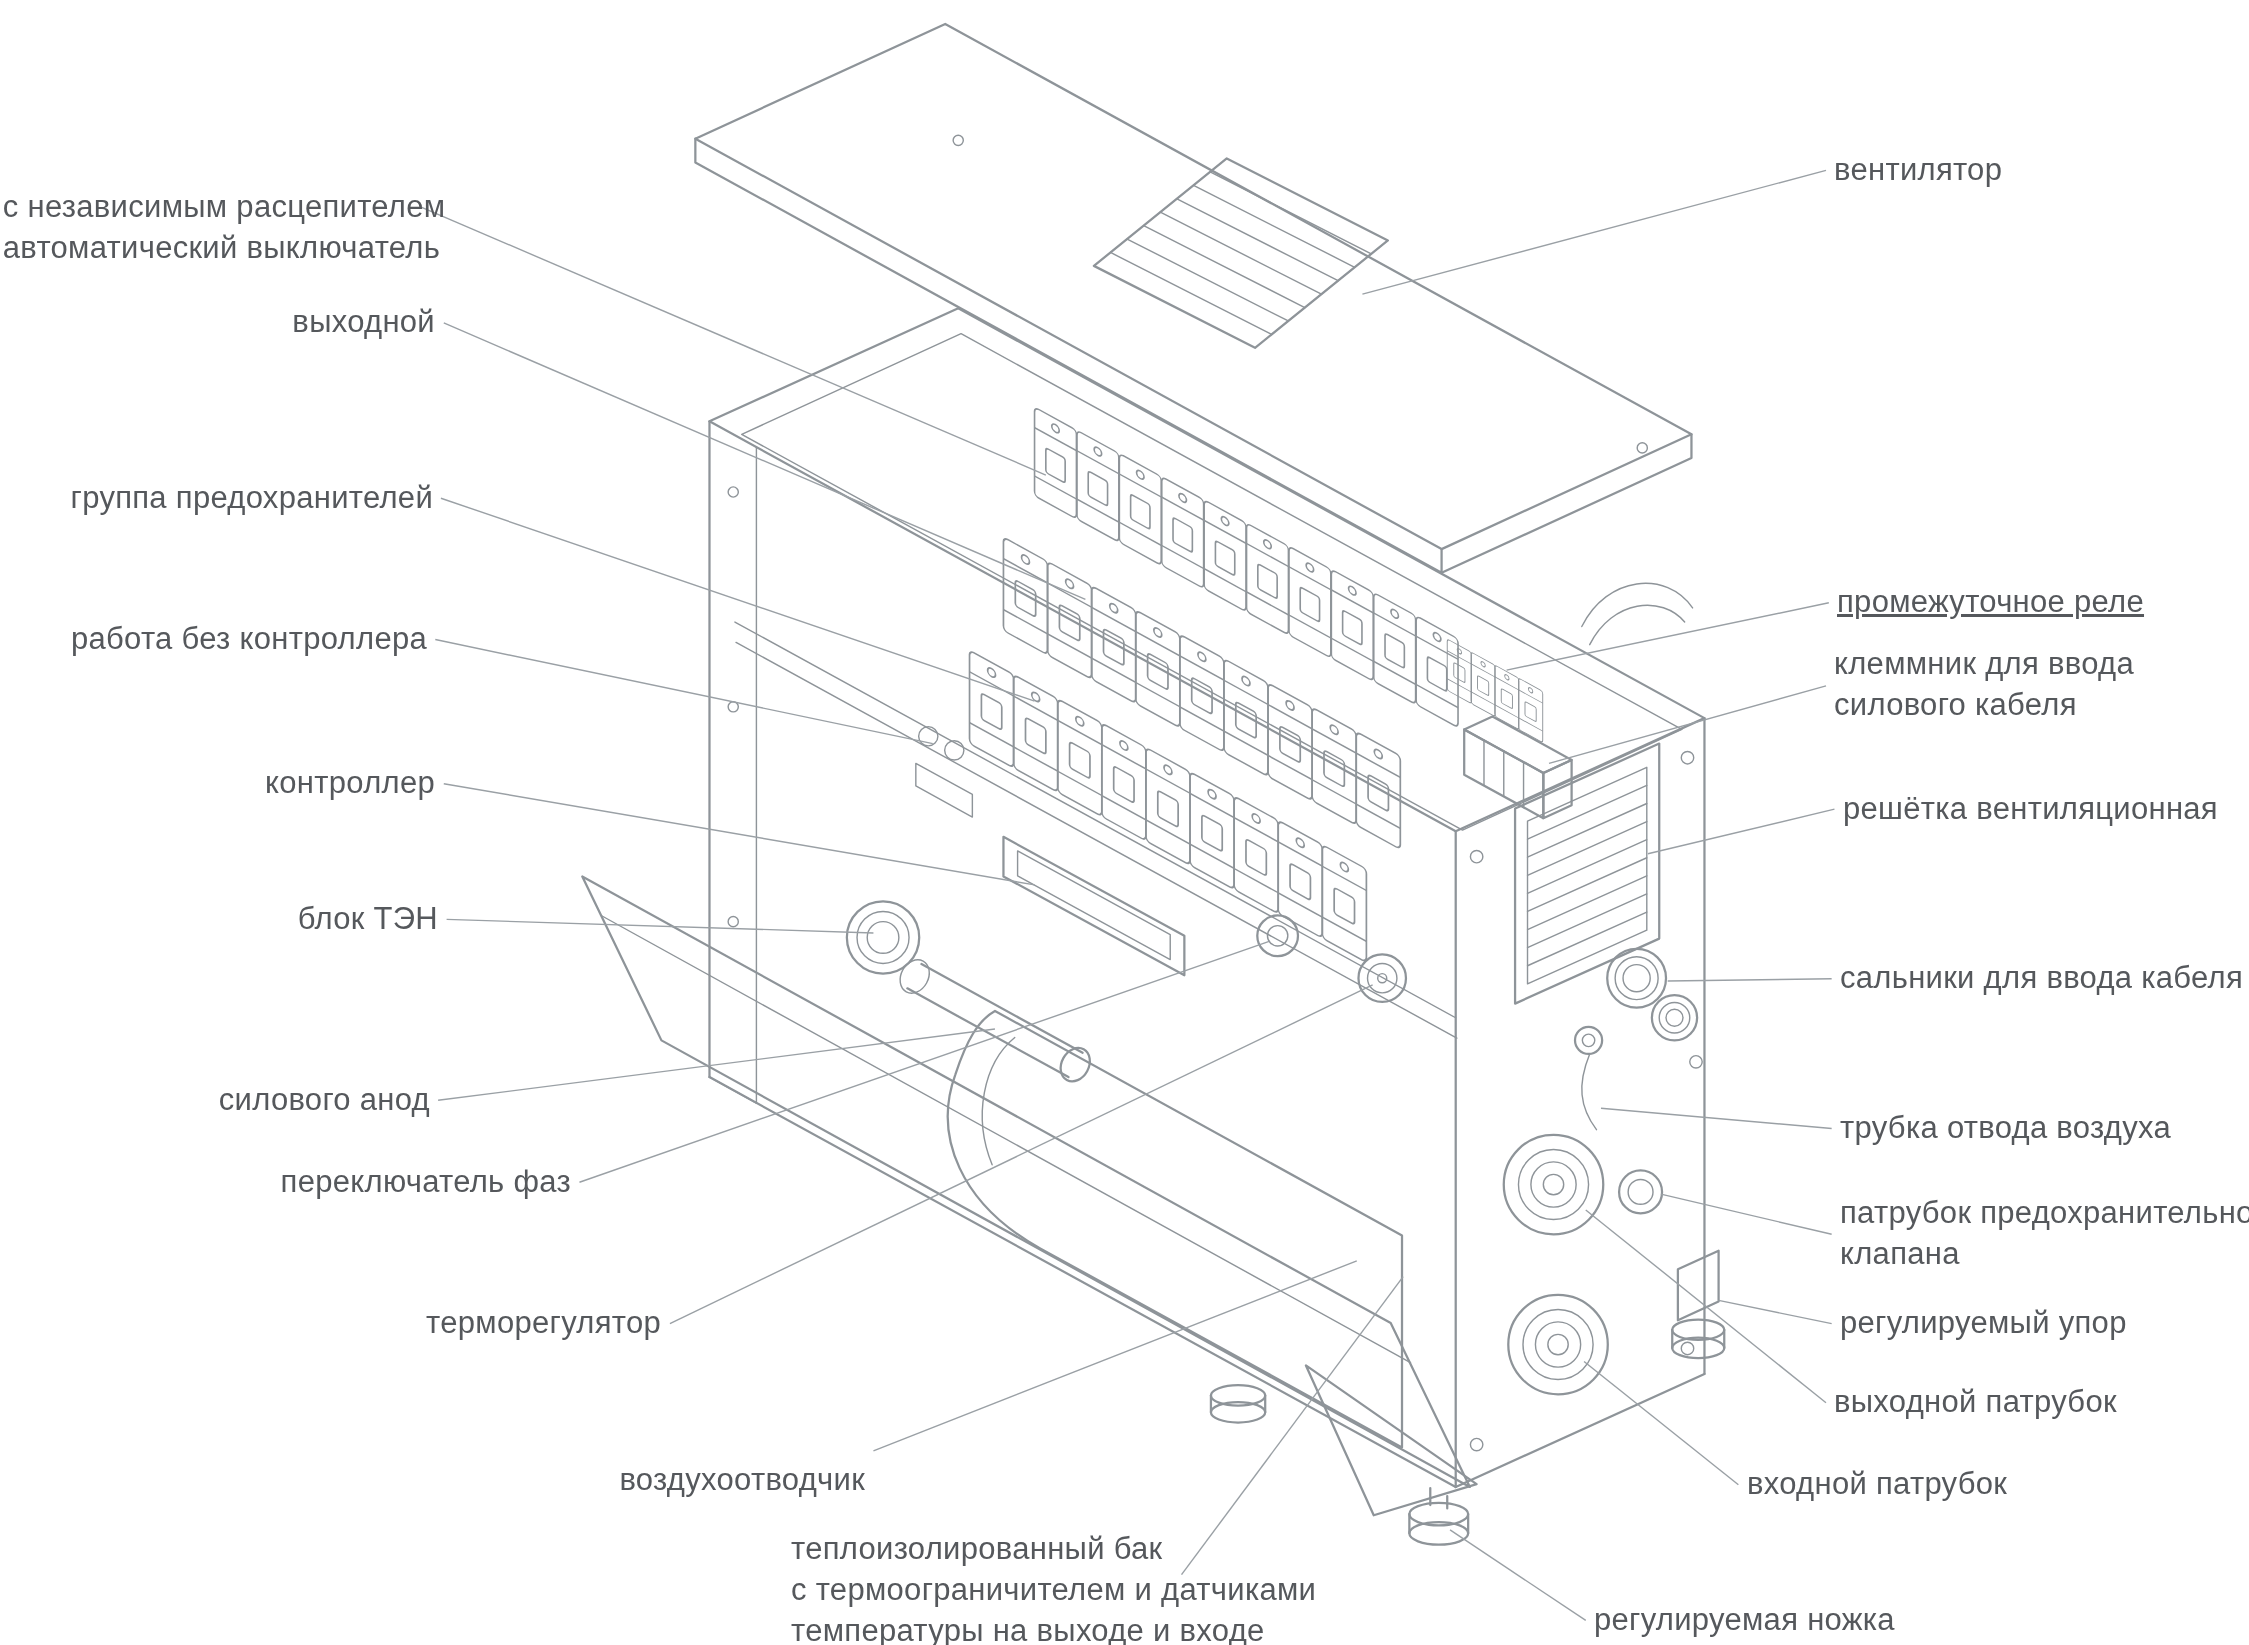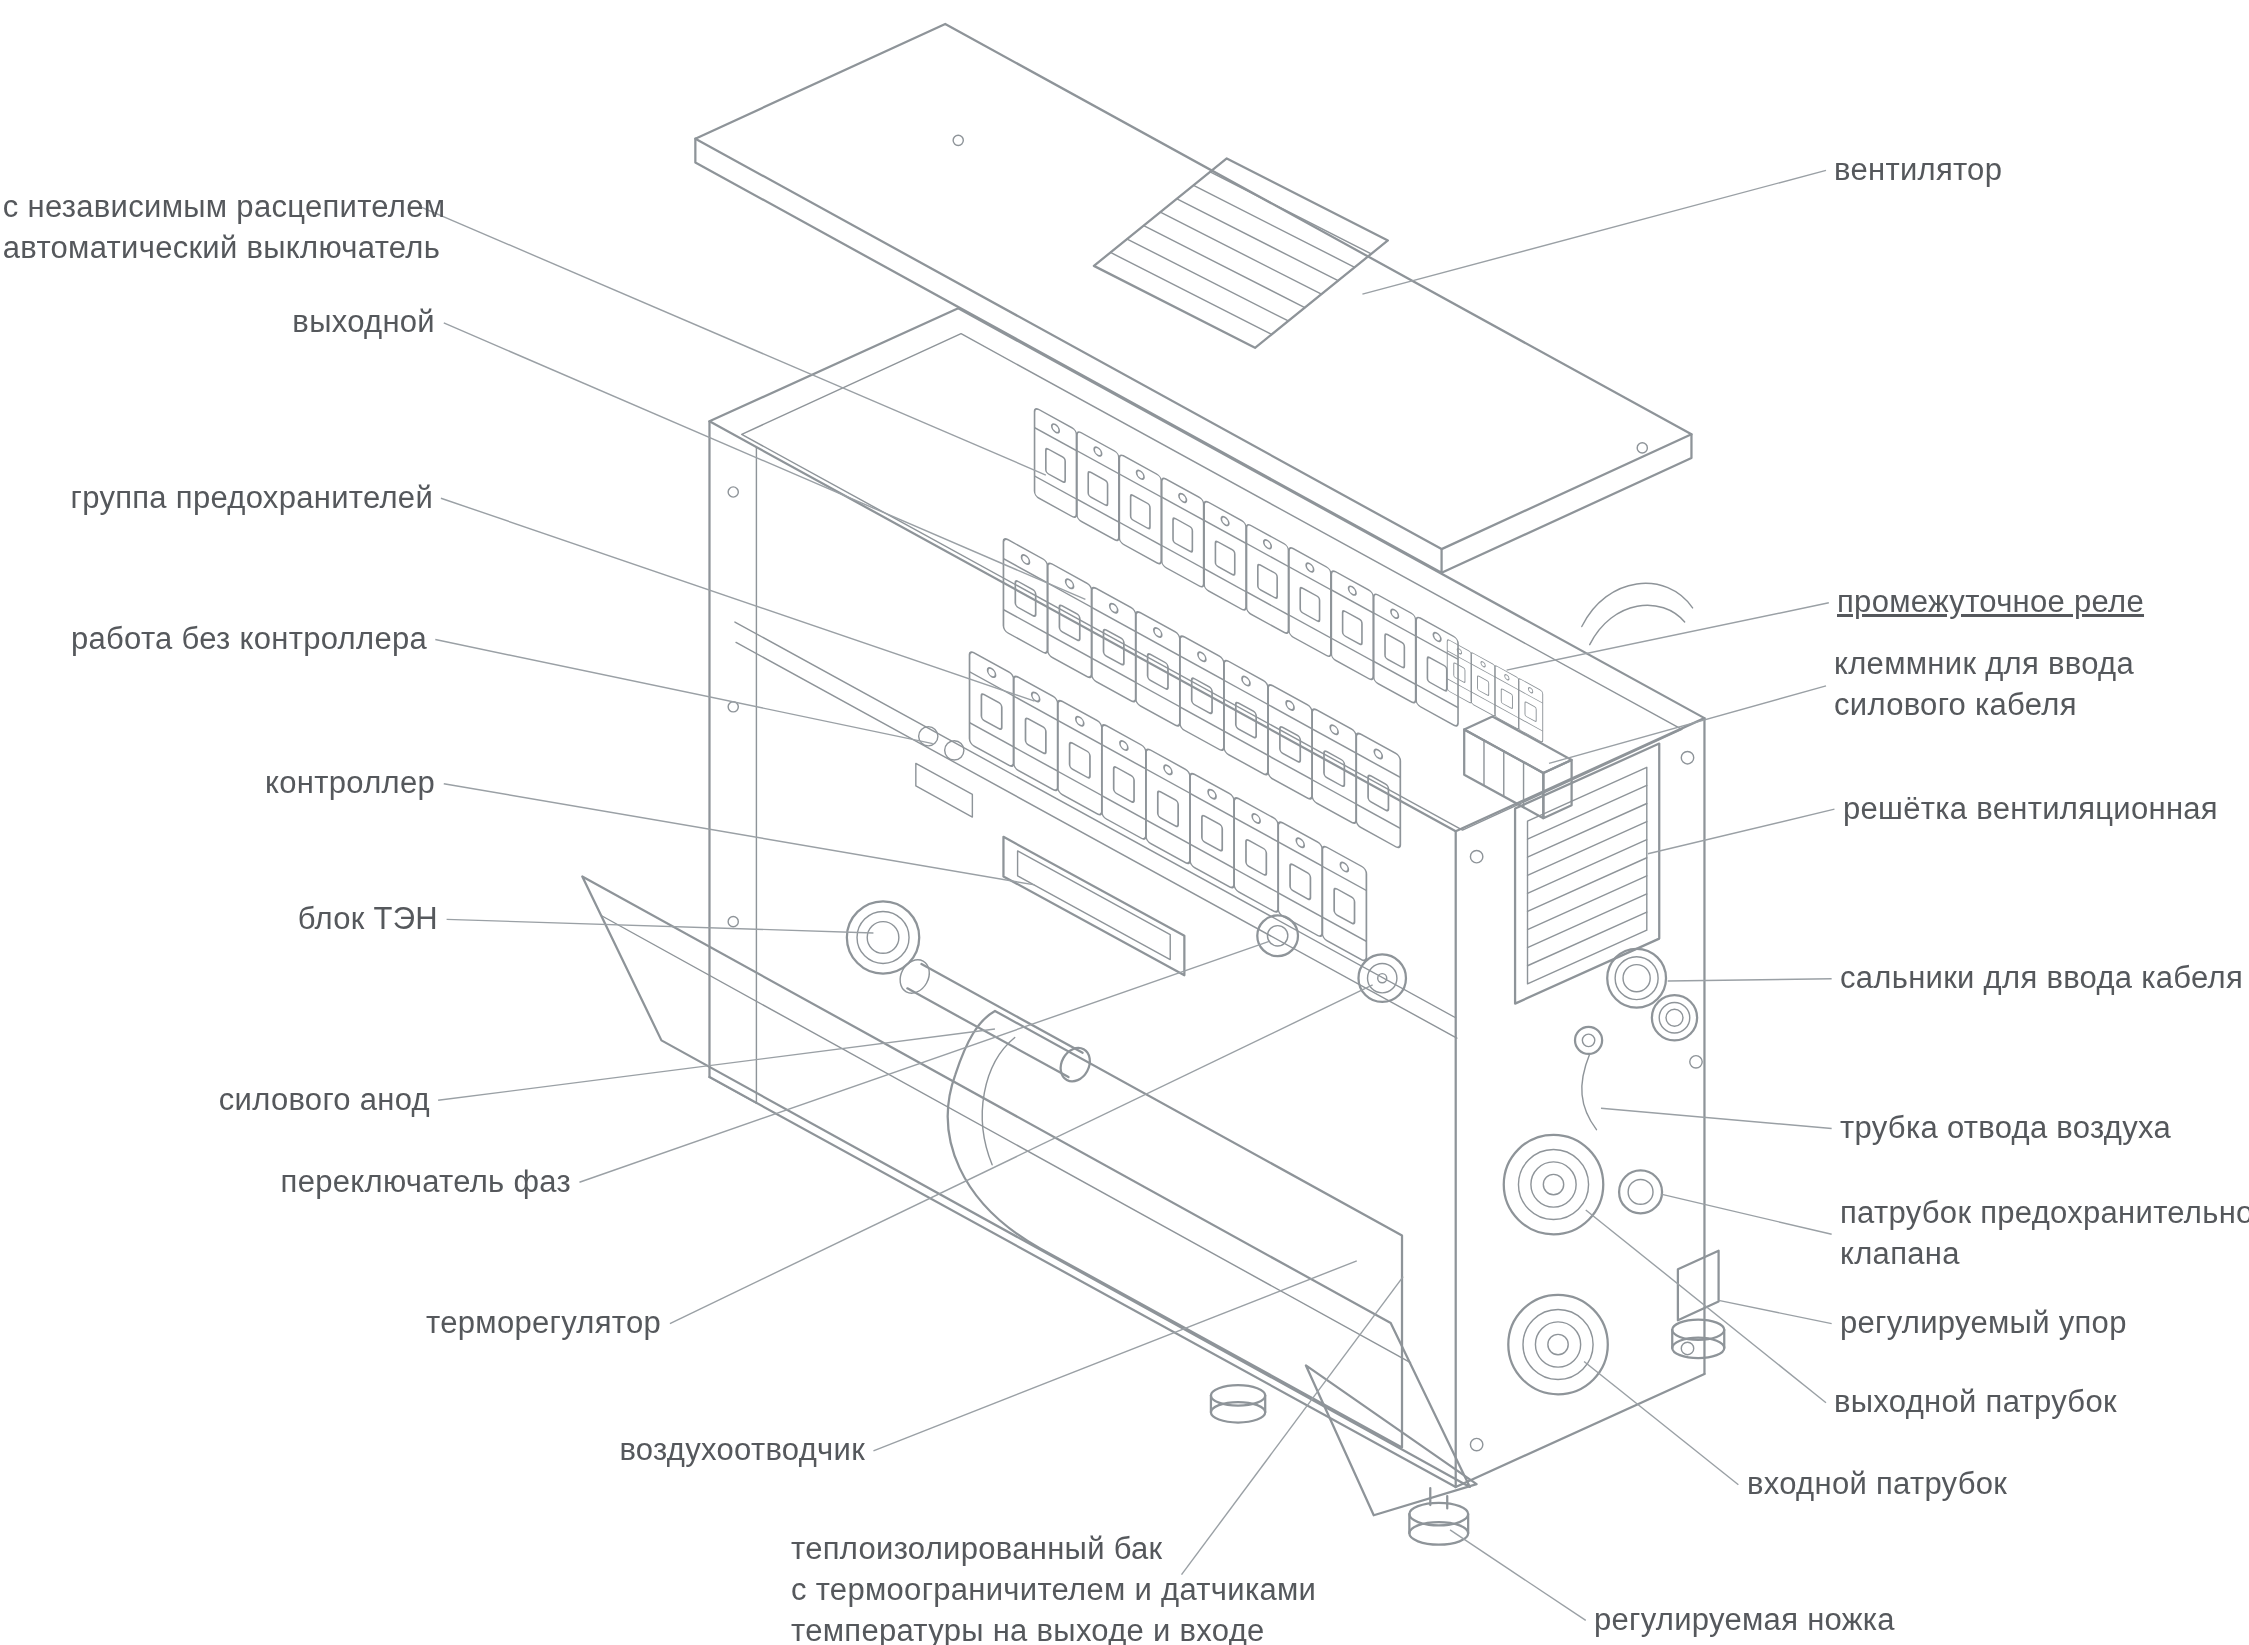--- a/index.html
+++ b/index.html
@@ -308,21 +308,21 @@
     </div>
     <div class="label align-right" style="right: 1820px; top: 1080px;">
       <div>силового анод</div>
     </div>
     <div class="label align-right" style="right: 1679px; top: 1162px;">
       <div>переключатель фаз</div>
     </div>
     <div class="label align-right" style="right: 1589px; top: 1303px;">
       <div>терморегулятор</div>
     </div>
-    <div class="label align-right" style="right: 1385px; top: 1430px;">
+    <div class="label align-right" style="right: 1385px; top: 1460px;">
       <div>воздухоотводчик</div>
     </div>
     <div class="label" style="left: 791px; top: 1529px;">
       <div>теплоизолированный бак</div>
       <div>с термоограничителем и датчиками</div>
       <div>температуры на выходе и входе</div>
     </div>
     <div class="label" style="left: 1834px; top: 150px;">
       <div>вентилятор</div>
     </div>

